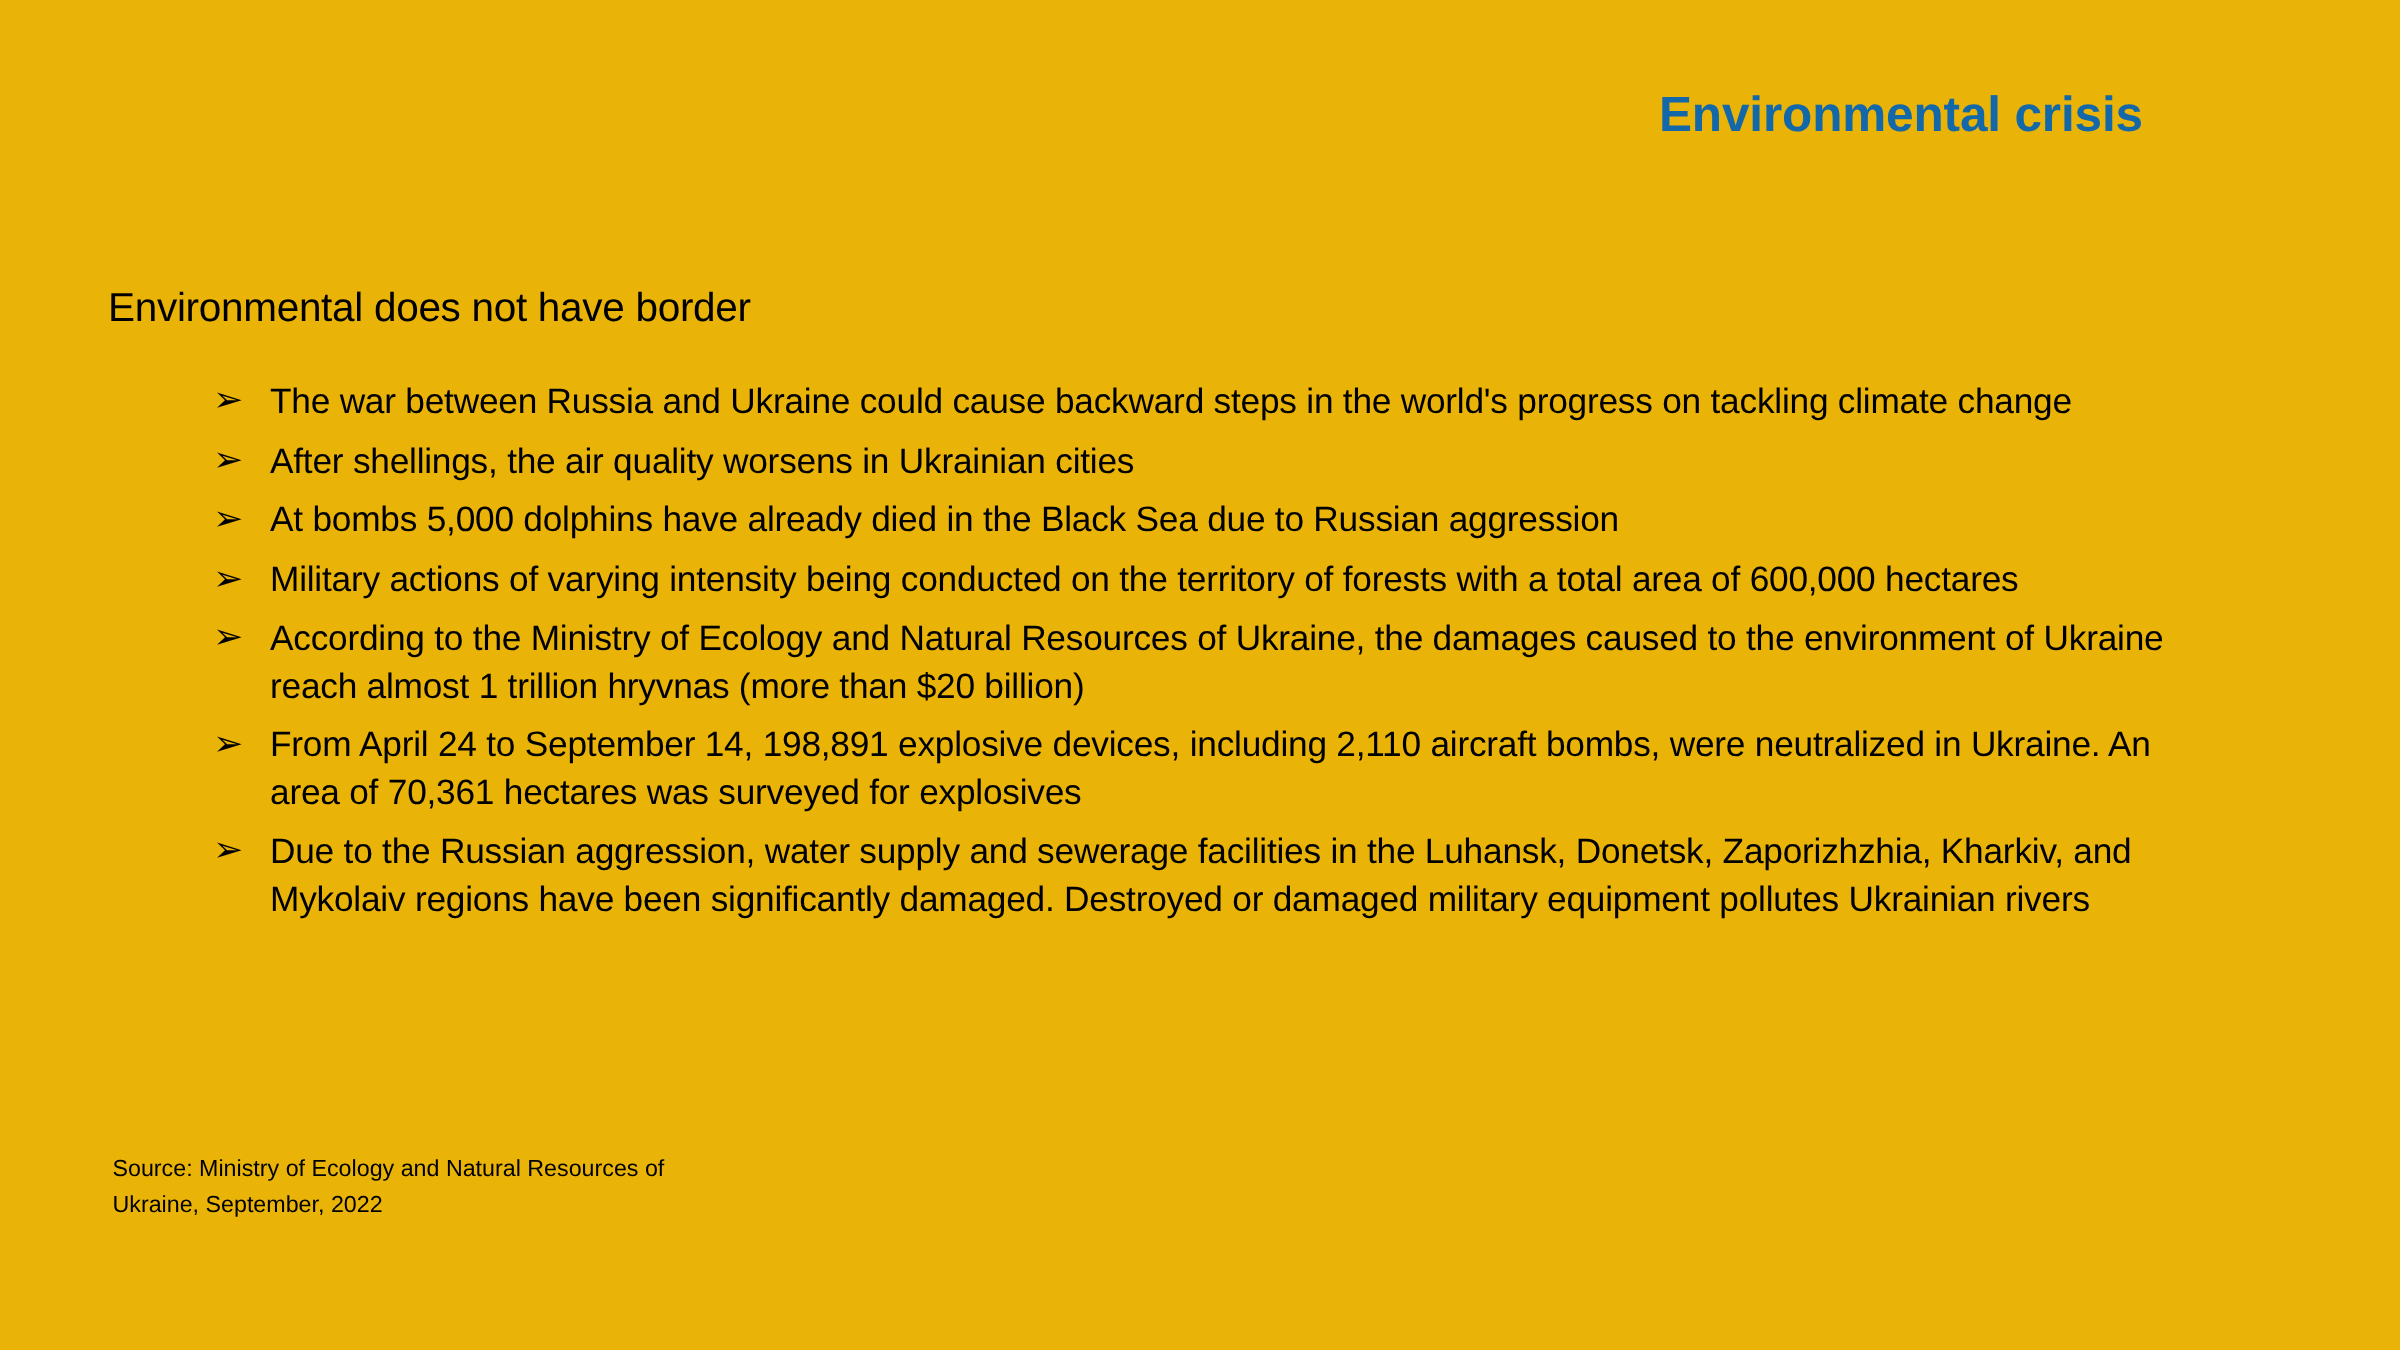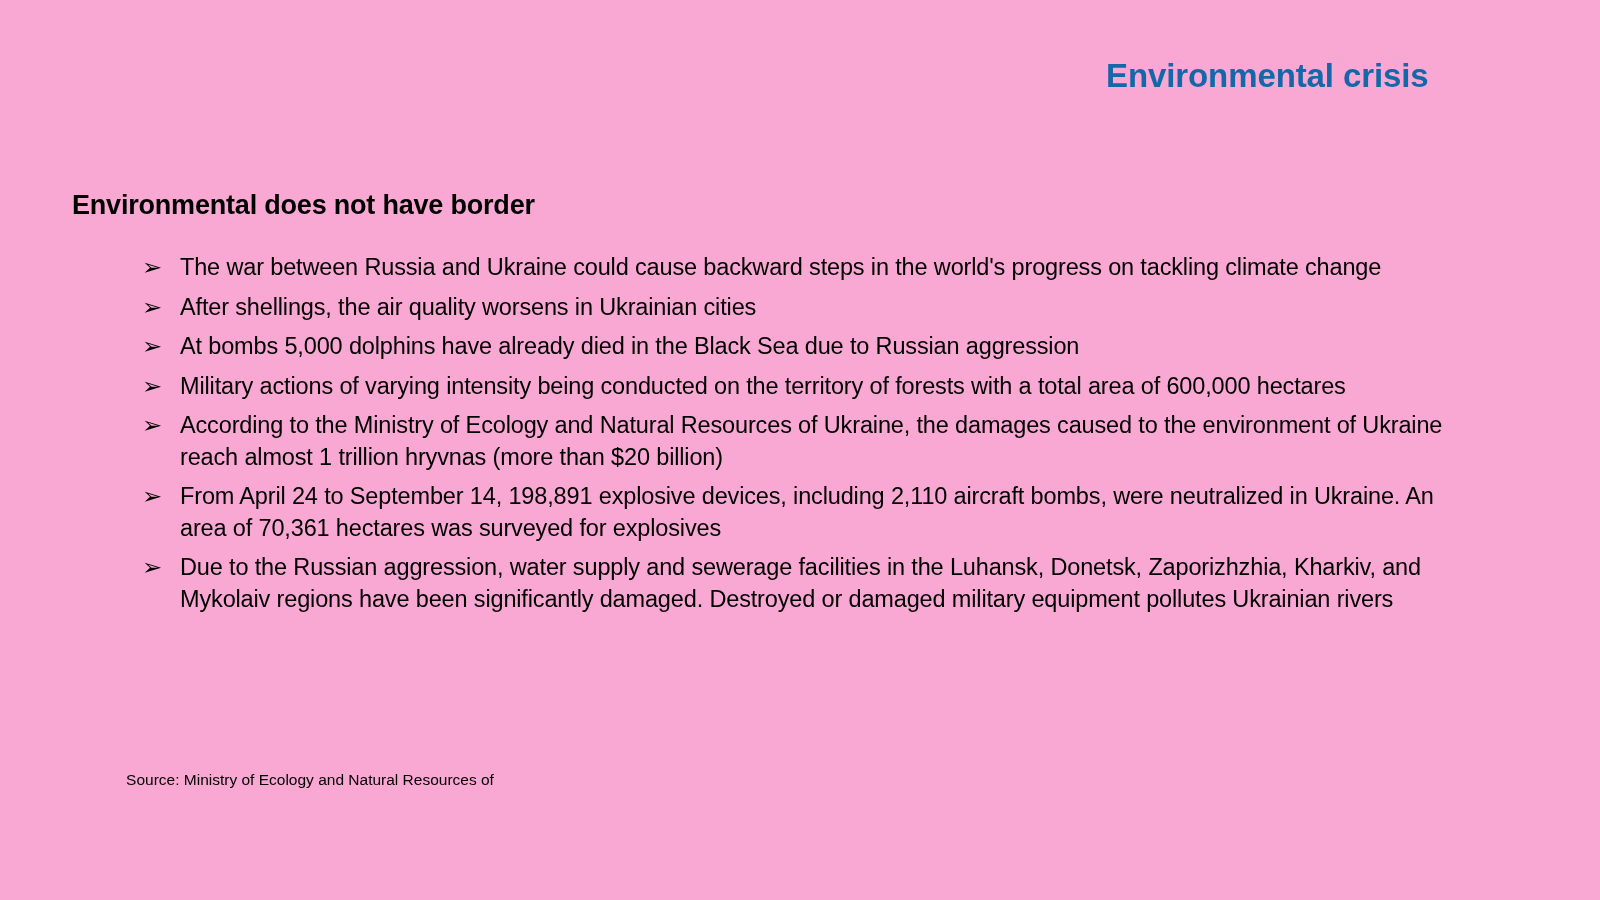--- a/index.html
+++ b/index.html
@@ -13,21 +13,21 @@
     font-family: "Liberation Sans", sans-serif;
     color: #000000;
     overflow: hidden;
     position: relative;
   }
 
   .slide {
     position: relative;
     width: 1600px;
     height: 900px;
-    background: #f9a8d4;
+    background: #eab308;
   }
 
   
   .slide-title {
     position: absolute;
     left: 1106px;
     top: 52px;
     width: 420px;
     font-size: 33px;
     font-weight: bold;
@@ -35,21 +35,21 @@
     color: #1268A8;
     letter-spacing: -0.1px;
   }
 
   
   .sub-heading {
     position: absolute;
     left: 72px;
     top: 190px;
     font-size: 27px;
-    font-weight: bold;
+    font-weight: normal;
     color: #000000;
     letter-spacing: -0.2px;
   }
 
   
   .bullet-list {
     position: absolute;
     left: 143px;
     top: 252px;
     width: 1322px;
@@ -85,21 +85,20 @@
 
   
   .source-note {
     position: absolute;
     left: 75px;
     top: 768px;
     width: 470px;
     font-size: 15.5px;
     line-height: 1.55;
     color: #000000;
-    text-align: center;
   }
 </style>
 </head>
 <body>
 
 <div class="slide">
 
   <div class="slide-title">
     <div>Environmental crisis</div>
   </div>
@@ -132,15 +131,16 @@
         <span class="bullet-text"><span>From April 24 to September 14, </span><b>198,891 explosive devices</b><span>, including </span><b>2,110 aircraft bombs</b><span>, were neutralized in Ukraine. An area of </span><b>70,361 hectares was surveyed for explosives</b></span>
       </div>
       <div class="bullet-item">
         <span class="bullet-marker">➢</span>
         <span class="bullet-text"><span>Due to the Russian aggression, water supply and sewerage facilities in the Luhansk, Donetsk, Zaporizhzhia, Kharkiv, and Mykolaiv regions have been significantly damaged. Destroyed or damaged military equipment pollutes Ukrainian rivers</span></span>
       </div>
     </div>
 
   <div class="source-note">
     <div>Source: Ministry of Ecology and Natural Resources of</div>
+    <div>Ukraine, September, 2022</div>
   </div>
 
 </div>
 
 </body></html>

